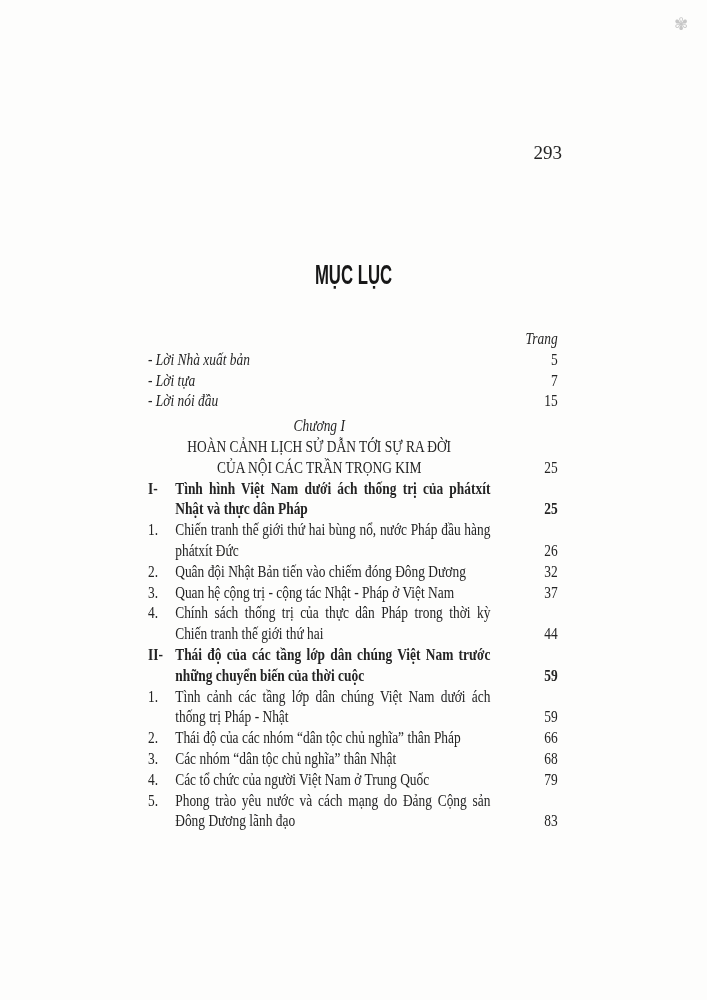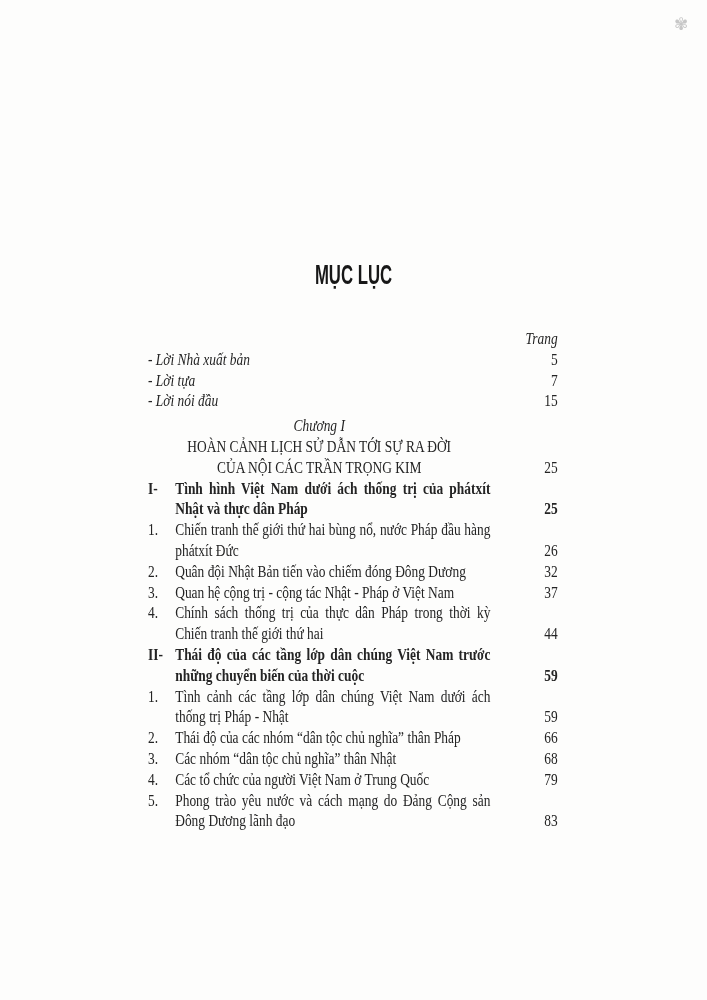--- a/index.html
+++ b/index.html
@@ -41,20 +41,21 @@
   .italic { font-style:italic; }
   .gap-above { margin-top:4px; }
 </style>
 </head>
 <body>
 
 <div class="page">
 
   <span class="ornament">✾</span>
 
+  <div class="page-number">293</div>
 
   <h1 class="title">MỤC LỤC</h1>
 
   <div class="toc">
 
     <div class="trang">Trang</div>
 
     <div class="row">
       <div class="label italic">- Lời Nhà xuất bản</div>
       <div class="pg">5</div>

